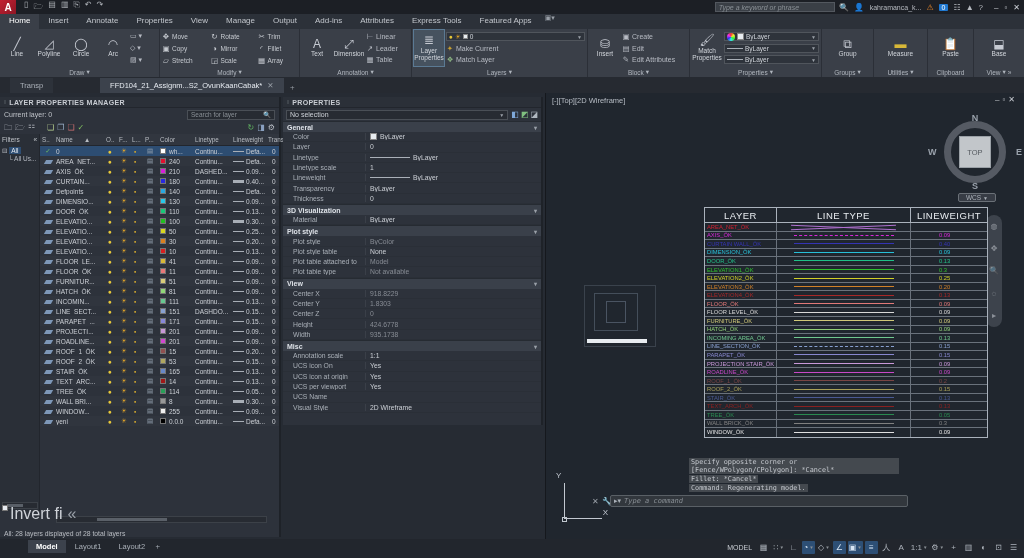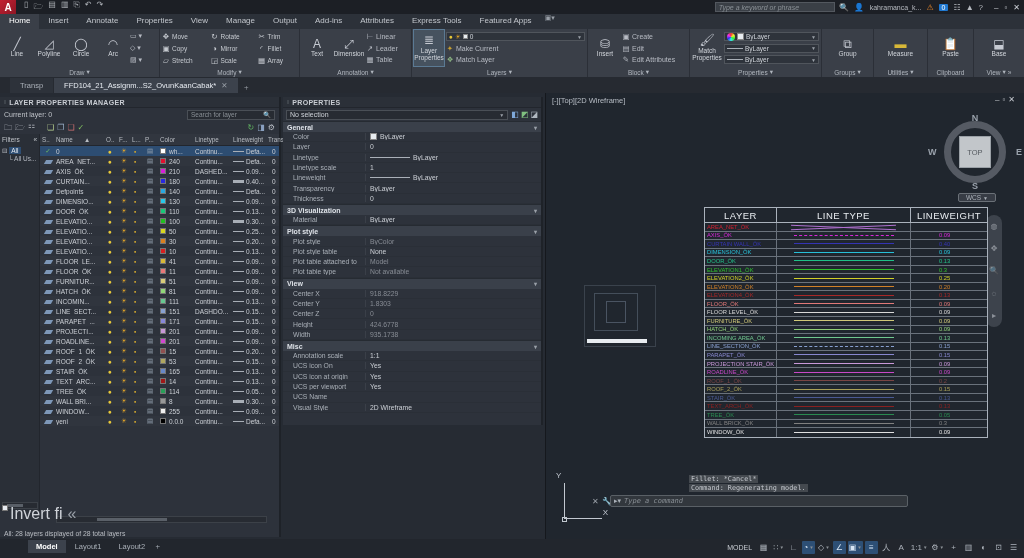--- a/index.html
+++ b/index.html
@@ -35,21 +35,21 @@
   .smallitem { display:flex; align-items:center; gap:2px; white-space:nowrap; }
   .smallitem .ic { font-size:7.5px; width:8px; text-align:center; }
   .minicol { display:flex; flex-direction:column; justify-content:space-between; padding:2px 0; font-size:7px; color:#b8bcc4; }
   .combo { height:9px; background:#2e333b; border:1px solid #50555c; display:flex; align-items:center; font-size:6.5px; padding:0 2px; gap:2px; color:#d0d4da; }
   .combo .dd { margin-left:auto; font-size:5px; color:#9aa0a8; }
   .cw { width:8px; height:8px; border-radius:50%; background:conic-gradient(#e33,#ee3,#3e3,#3ee,#33e,#e3e,#e33); }
 
   
   .filetabs { position:absolute; top:77px; left:0; right:0; height:16px; background:#262a31; display:flex; align-items:flex-end; font-size:7.5px; color:#aab0b8; }
   .ftab { padding:3px 10px; background:#2d323a; margin-right:1px; }
-  .ftab.active { background:#3c424c; color:#e6eaf0; }
+  .ftab.active { background:#3c424c; color:#e6eaf0;margin-left:46px; }
   .ftab .x { margin-left:5px; color:#9aa0a8; }
   .ftab-plus { margin-left:4px; color:#9aa0a8; }
 
   
   .pal-title { height:11px; background:#2b3038; border-bottom:1px solid #22262d; display:flex; align-items:center; font-size:7px; font-weight:bold; letter-spacing:.3px; color:#c8ccd2; padding-left:4px; gap:3px; }
   .grip { color:#6a7077; font-size:6px; }
 
   
   .lpm { position:absolute; top:97px; left:0; width:281px; bottom:21px; background:#2d323b; border-right:2px solid #1e2228; }
   .lpm-info { height:13px; display:flex; align-items:center; font-size:7px; color:#c0c4ca; padding:0 4px; }
@@ -1332,20 +1332,21 @@
 
     <div class="ucs">
       <div class="vax"></div>
         <div class="hax"></div>
         <div class="ob"></div>
       <span class="ly">Y</span>
         <span class="lx">X</span>
     </div>
 
     <div class="cmdhist" id="cmdhist">
+        <div><span class="chip">Specify opposite corner or [Fence/WPolygon/CPolygon]: *Cancel*</span></div>
         <div><span class="chip">Fillet: *Cancel*</span></div>
         <div><span class="chip">Command:  Regenerating model.</span></div>
       </div>
     <div class="cmd-side">
       <span>✕</span>
       <span>🔧</span>
     </div>
     <div class="cmdbar">
       <span class="boxic">▸▾</span>
       <span class="ph">Type a command</span>

